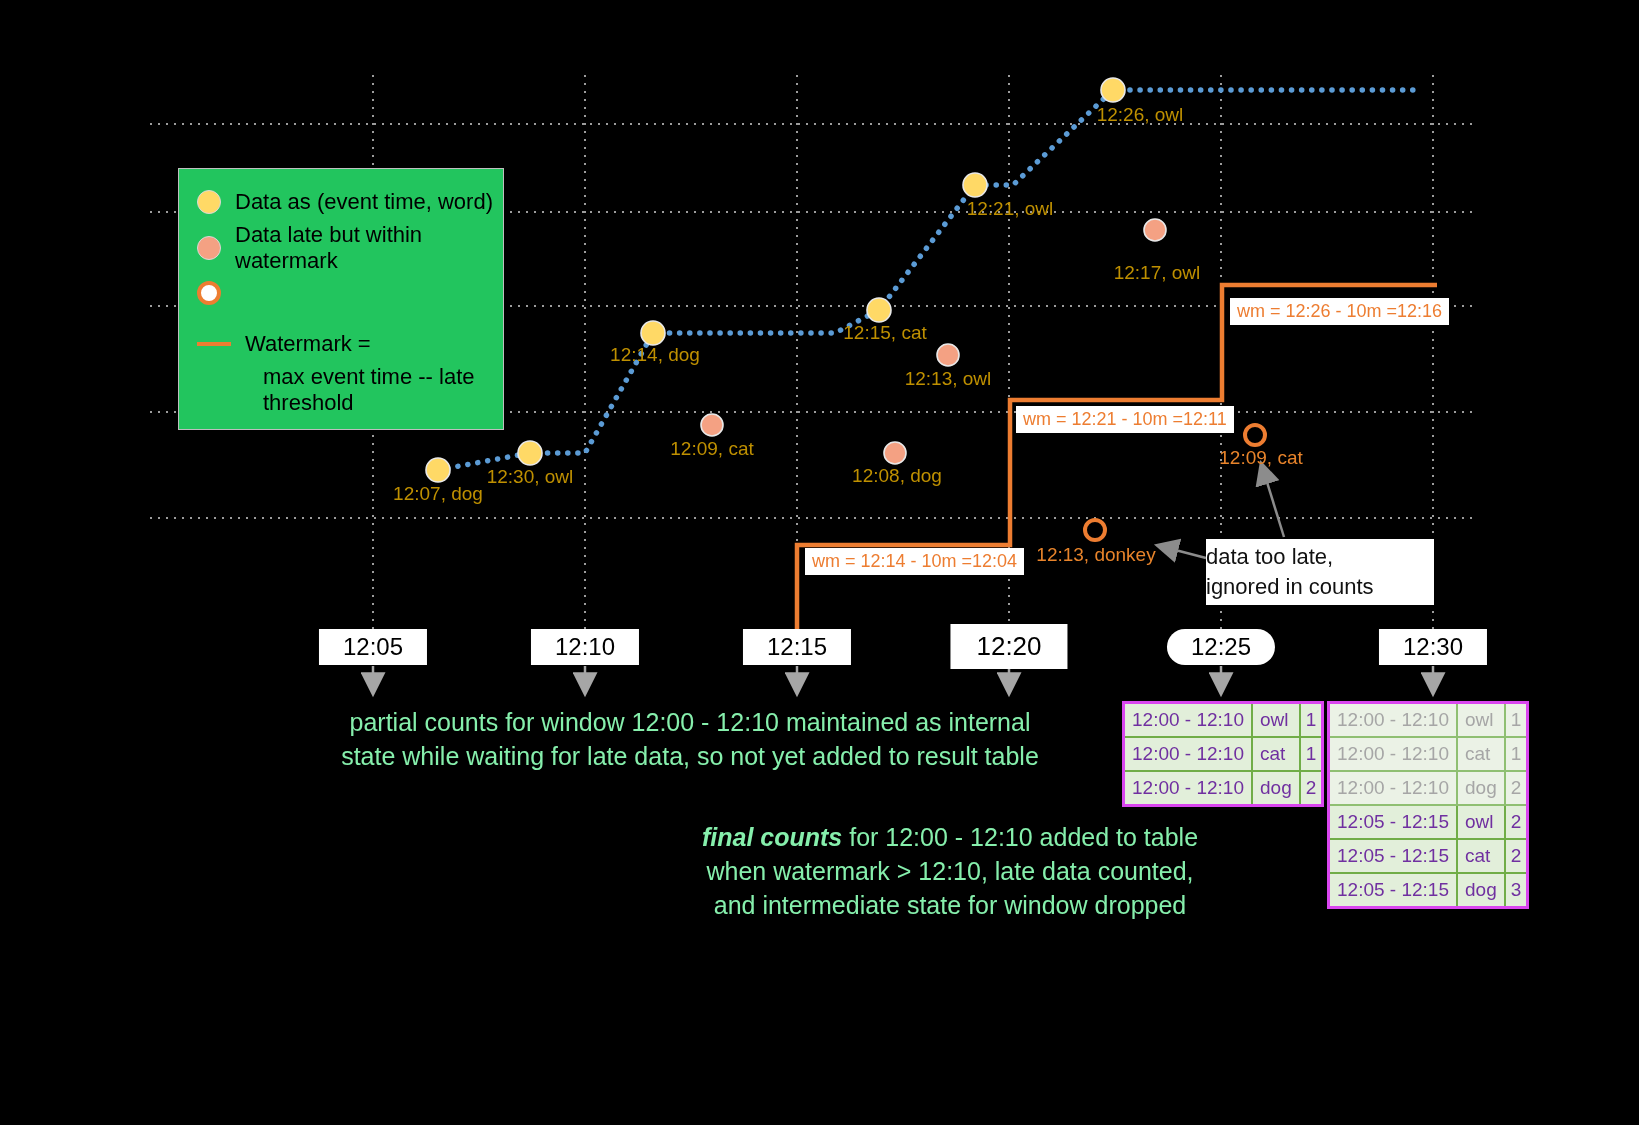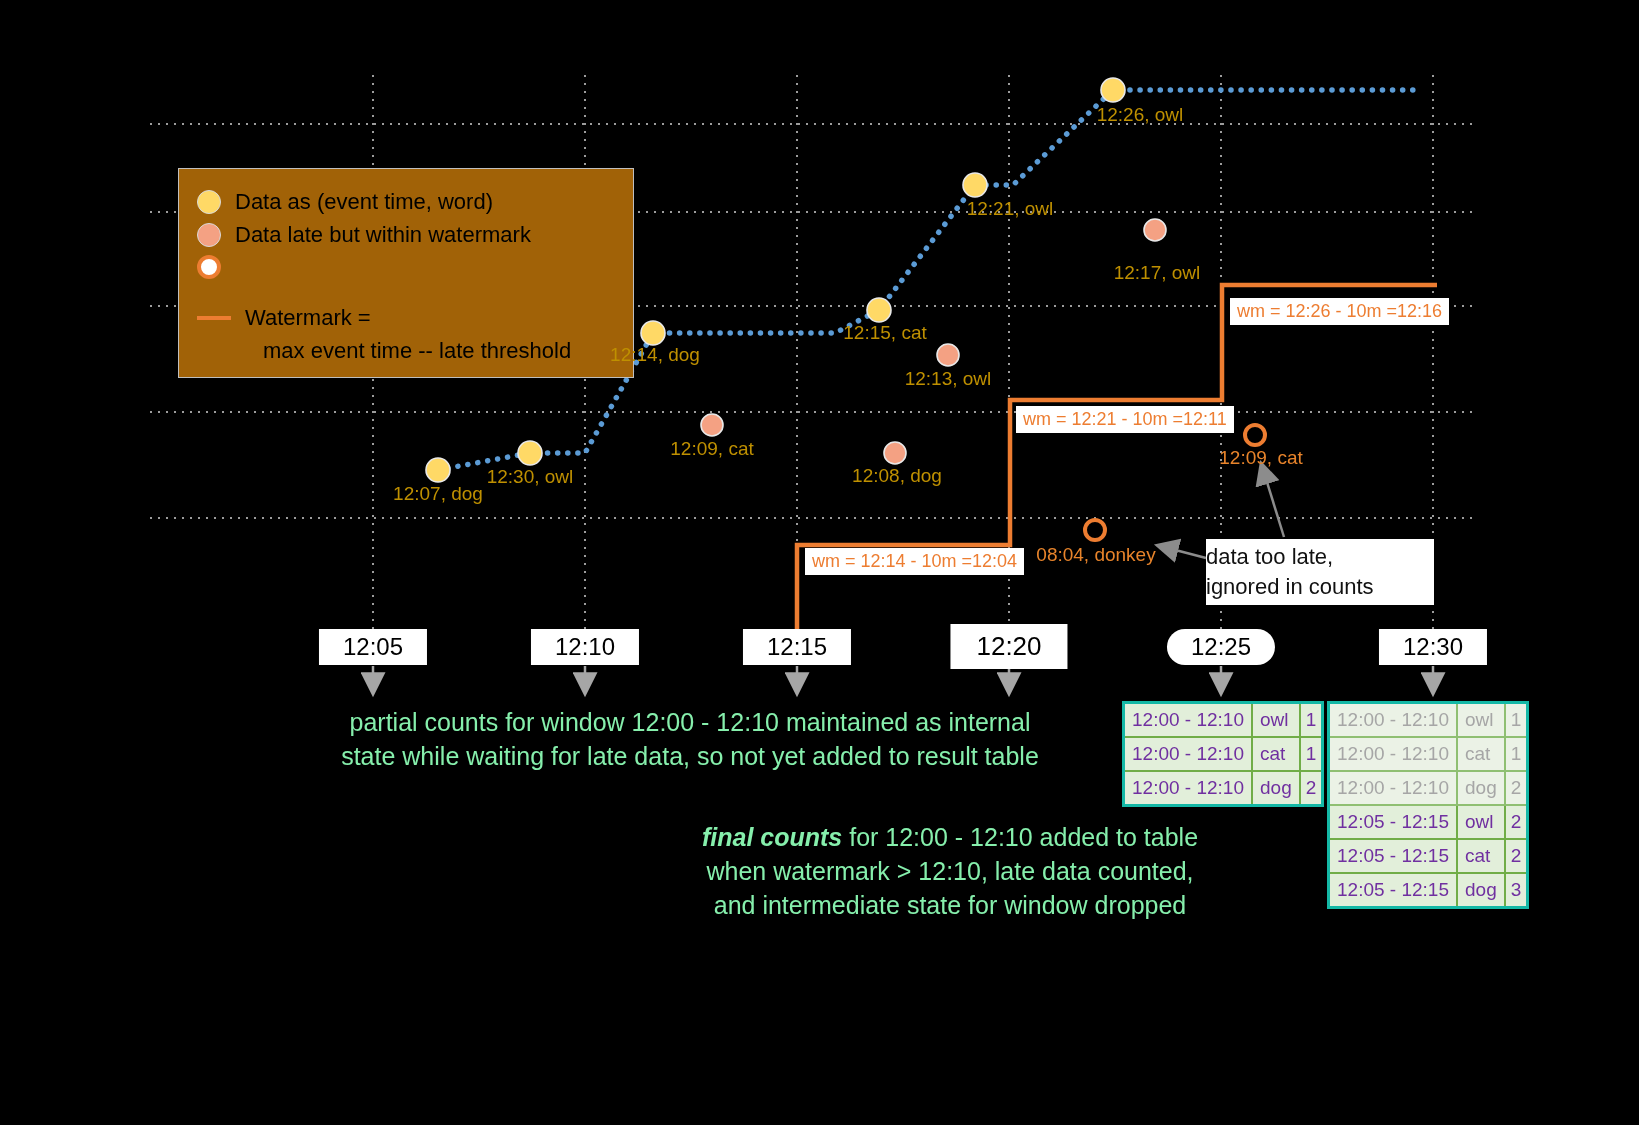--- a/index.html
+++ b/index.html
@@ -15,39 +15,39 @@
   .axis-arrow{stroke:#A6A6A6;stroke-width:2.5;}
   .note-arrow{stroke:#8c8c8c;stroke-width:2.5;}
   #overlay{position:absolute;left:0;top:0;width:1639px;height:1125px;}
   .pt-label{position:absolute;transform:translateX(-50%);font-size:19px;white-space:nowrap;}
   .lbl-gold{color:#BF9000;}
   .lbl-orange{color:#E8842B;}
   .tick{position:absolute;top:629px;transform:translateX(-50%);background:#fff;color:#000;
         font-size:24px;padding:4px 24px;white-space:nowrap;}
   .tick.large{font-size:26px;padding:7px 26px;top:624px;}
   .wm-label{position:absolute;background:#fff;color:#ED7D31;font-size:18px;padding:3px 7px;white-space:nowrap;}
-  .legend{position:absolute;left:178px;top:168px;width:456px;box-sizing:border-box;
-          background:#a16207;border:1px solid #bfbfbf;padding:13px 6px 13px 18px;color:#000;}
+  .legend{position:absolute;left:178px;top:168px;width:326px;box-sizing:border-box;
+          background:#22c55e;border:1px solid #bfbfbf;padding:13px 6px 13px 18px;color:#000;}
   .legend-row{display:flex;align-items:center;margin:7px 0;font-size:22px;}
   .mk{flex:0 0 auto;margin-right:14px;}
   .mk.dot{width:22px;height:22px;border-radius:50%;}
   .mk.dot.yellow{background:#FFD966;border:1px solid #d9d9d9;}
   .mk.dot.salmon{background:#F4A183;border:1px solid #d9d9d9;}
   .mk.ring{width:16px;height:16px;border-radius:50%;border:4px solid #ED7D31;background:#fff;}
   .mk.bline{width:34px;height:0;border-top:5px dotted #5B9BD5;}
   .mk.oline{width:34px;height:0;border-top:4px solid #ED7D31;}
   .legend-spacer{height:12px;}
   .legend-sub{margin-left:66px;font-size:22px;line-height:26px;}
   .red-note{position:absolute;color:#86efac;text-align:center;font-size:25px;line-height:34px;}
   #note-partial{left:320px;top:705px;width:740px;}
   #note-final{left:640px;top:820px;width:620px;}
   #note-final .em{font-style:italic;font-weight:bold;}
   .toolate-note{position:absolute;left:1206px;top:539px;width:228px;background:#fff;color:#111;
                 font-size:22px;line-height:30px;text-align:left;padding:3px 0;}
-  .result-table{position:absolute;border-collapse:collapse;border:3px solid #14b8a6;background:#bef264;}
+  .result-table{position:absolute;border-collapse:collapse;border:3px solid #d946ef;background:#bef264;}
   #table-1225{left:1122px;top:701px;}
   #table-1230{left:1327px;top:701px;}
   .result-table td{border:2px solid #70AD47;background:#E2EFDA;color:#7030A0;
                    font-size:19px;padding:5px 7px;white-space:nowrap;text-align:left;}
   .result-table td.count-cell{text-align:center;padding:5px 5px;}
   .result-table td.window-cell{min-width:112px;}
   .result-table tr.faded td{color:#A6A6A6;background:#EBF2E6;border-color:#8FBF72;}
 </style>
 </head>
 <body>
@@ -193,21 +193,21 @@
   <div class="pt-label lbl-gold" style="left: 438px; top: 483px;">12:07, dog</div>
       <div class="pt-label lbl-gold" style="left: 530px; top: 466px;">12:30, owl</div>
       <div class="pt-label lbl-gold" style="left: 655px; top: 344px;">12:14, dog</div>
       <div class="pt-label lbl-gold" style="left: 885px; top: 322px;">12:15, cat</div>
       <div class="pt-label lbl-gold" style="left: 1010px; top: 198px;">12:21, owl</div>
       <div class="pt-label lbl-gold" style="left: 1140px; top: 104px;">12:26, owl</div>
       <div class="pt-label lbl-gold" style="left: 712px; top: 438px;">12:09, cat</div>
       <div class="pt-label lbl-gold" style="left: 948px; top: 368px;">12:13, owl</div>
       <div class="pt-label lbl-gold" style="left: 897px; top: 465px;">12:08, dog</div>
       <div class="pt-label lbl-gold" style="left: 1157px; top: 262px;">12:17, owl</div>
-      <div class="pt-label lbl-orange" style="left: 1096px; top: 544px;">08:04, donkey</div>
+      <div class="pt-label lbl-orange" style="left: 1096px; top: 544px;">12:13, donkey</div>
       <div class="pt-label lbl-orange" style="left: 1261px; top: 447px;">12:09, cat</div>
       <div class="tick" style="left: 373px;">12:05</div>
       <div class="tick" style="left: 585px;">12:10</div>
       <div class="tick" style="left: 797px;">12:15</div>
       <div class="tick large" style="left: 1009px;">12:20</div>
       <div class="tick" style="left: 1221px; border-radius: 18px;">12:25</div>
       <div class="tick" style="left: 1433px;">12:30</div>
       <div class="wm-label" style="left: 805px; top: 548px;">wm = 12:14 - 10m =12:04</div>
       <div class="wm-label" style="left: 1016px; top: 406px;">wm = 12:21 - 10m =12:11</div>
       <div class="wm-label" style="left: 1230px; top: 298px;">wm = 12:26 - 10m =12:16</div>

